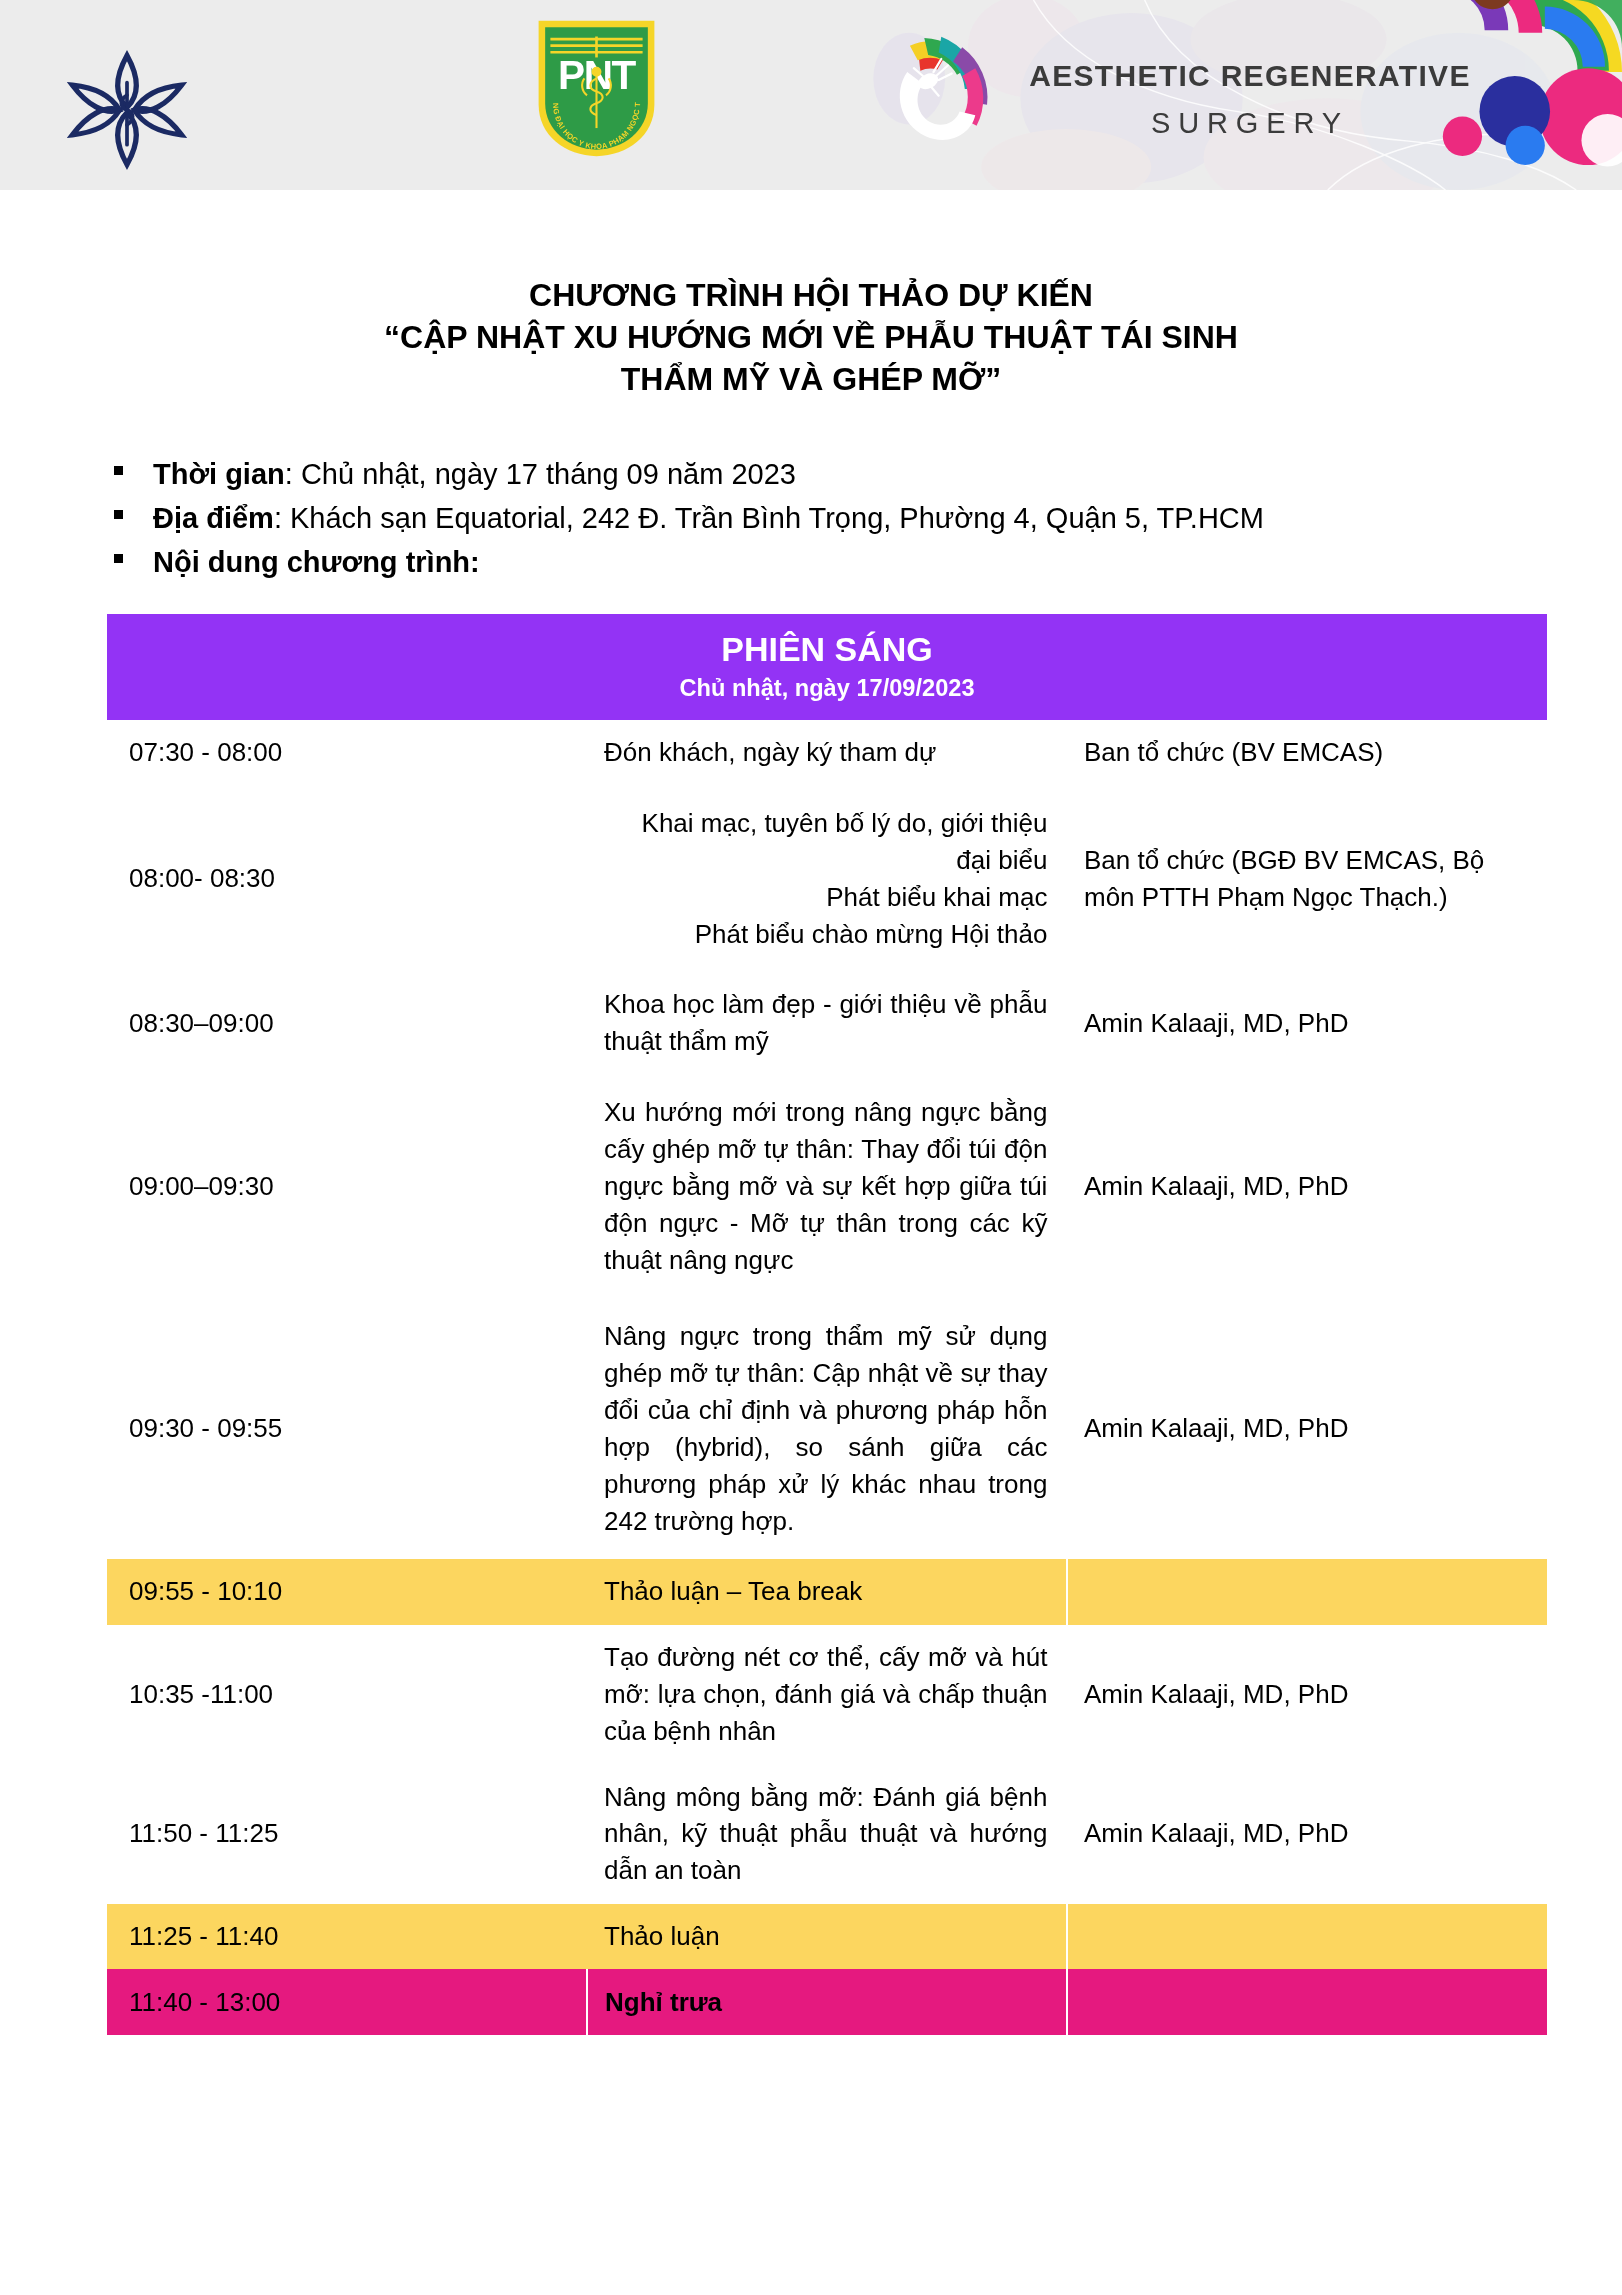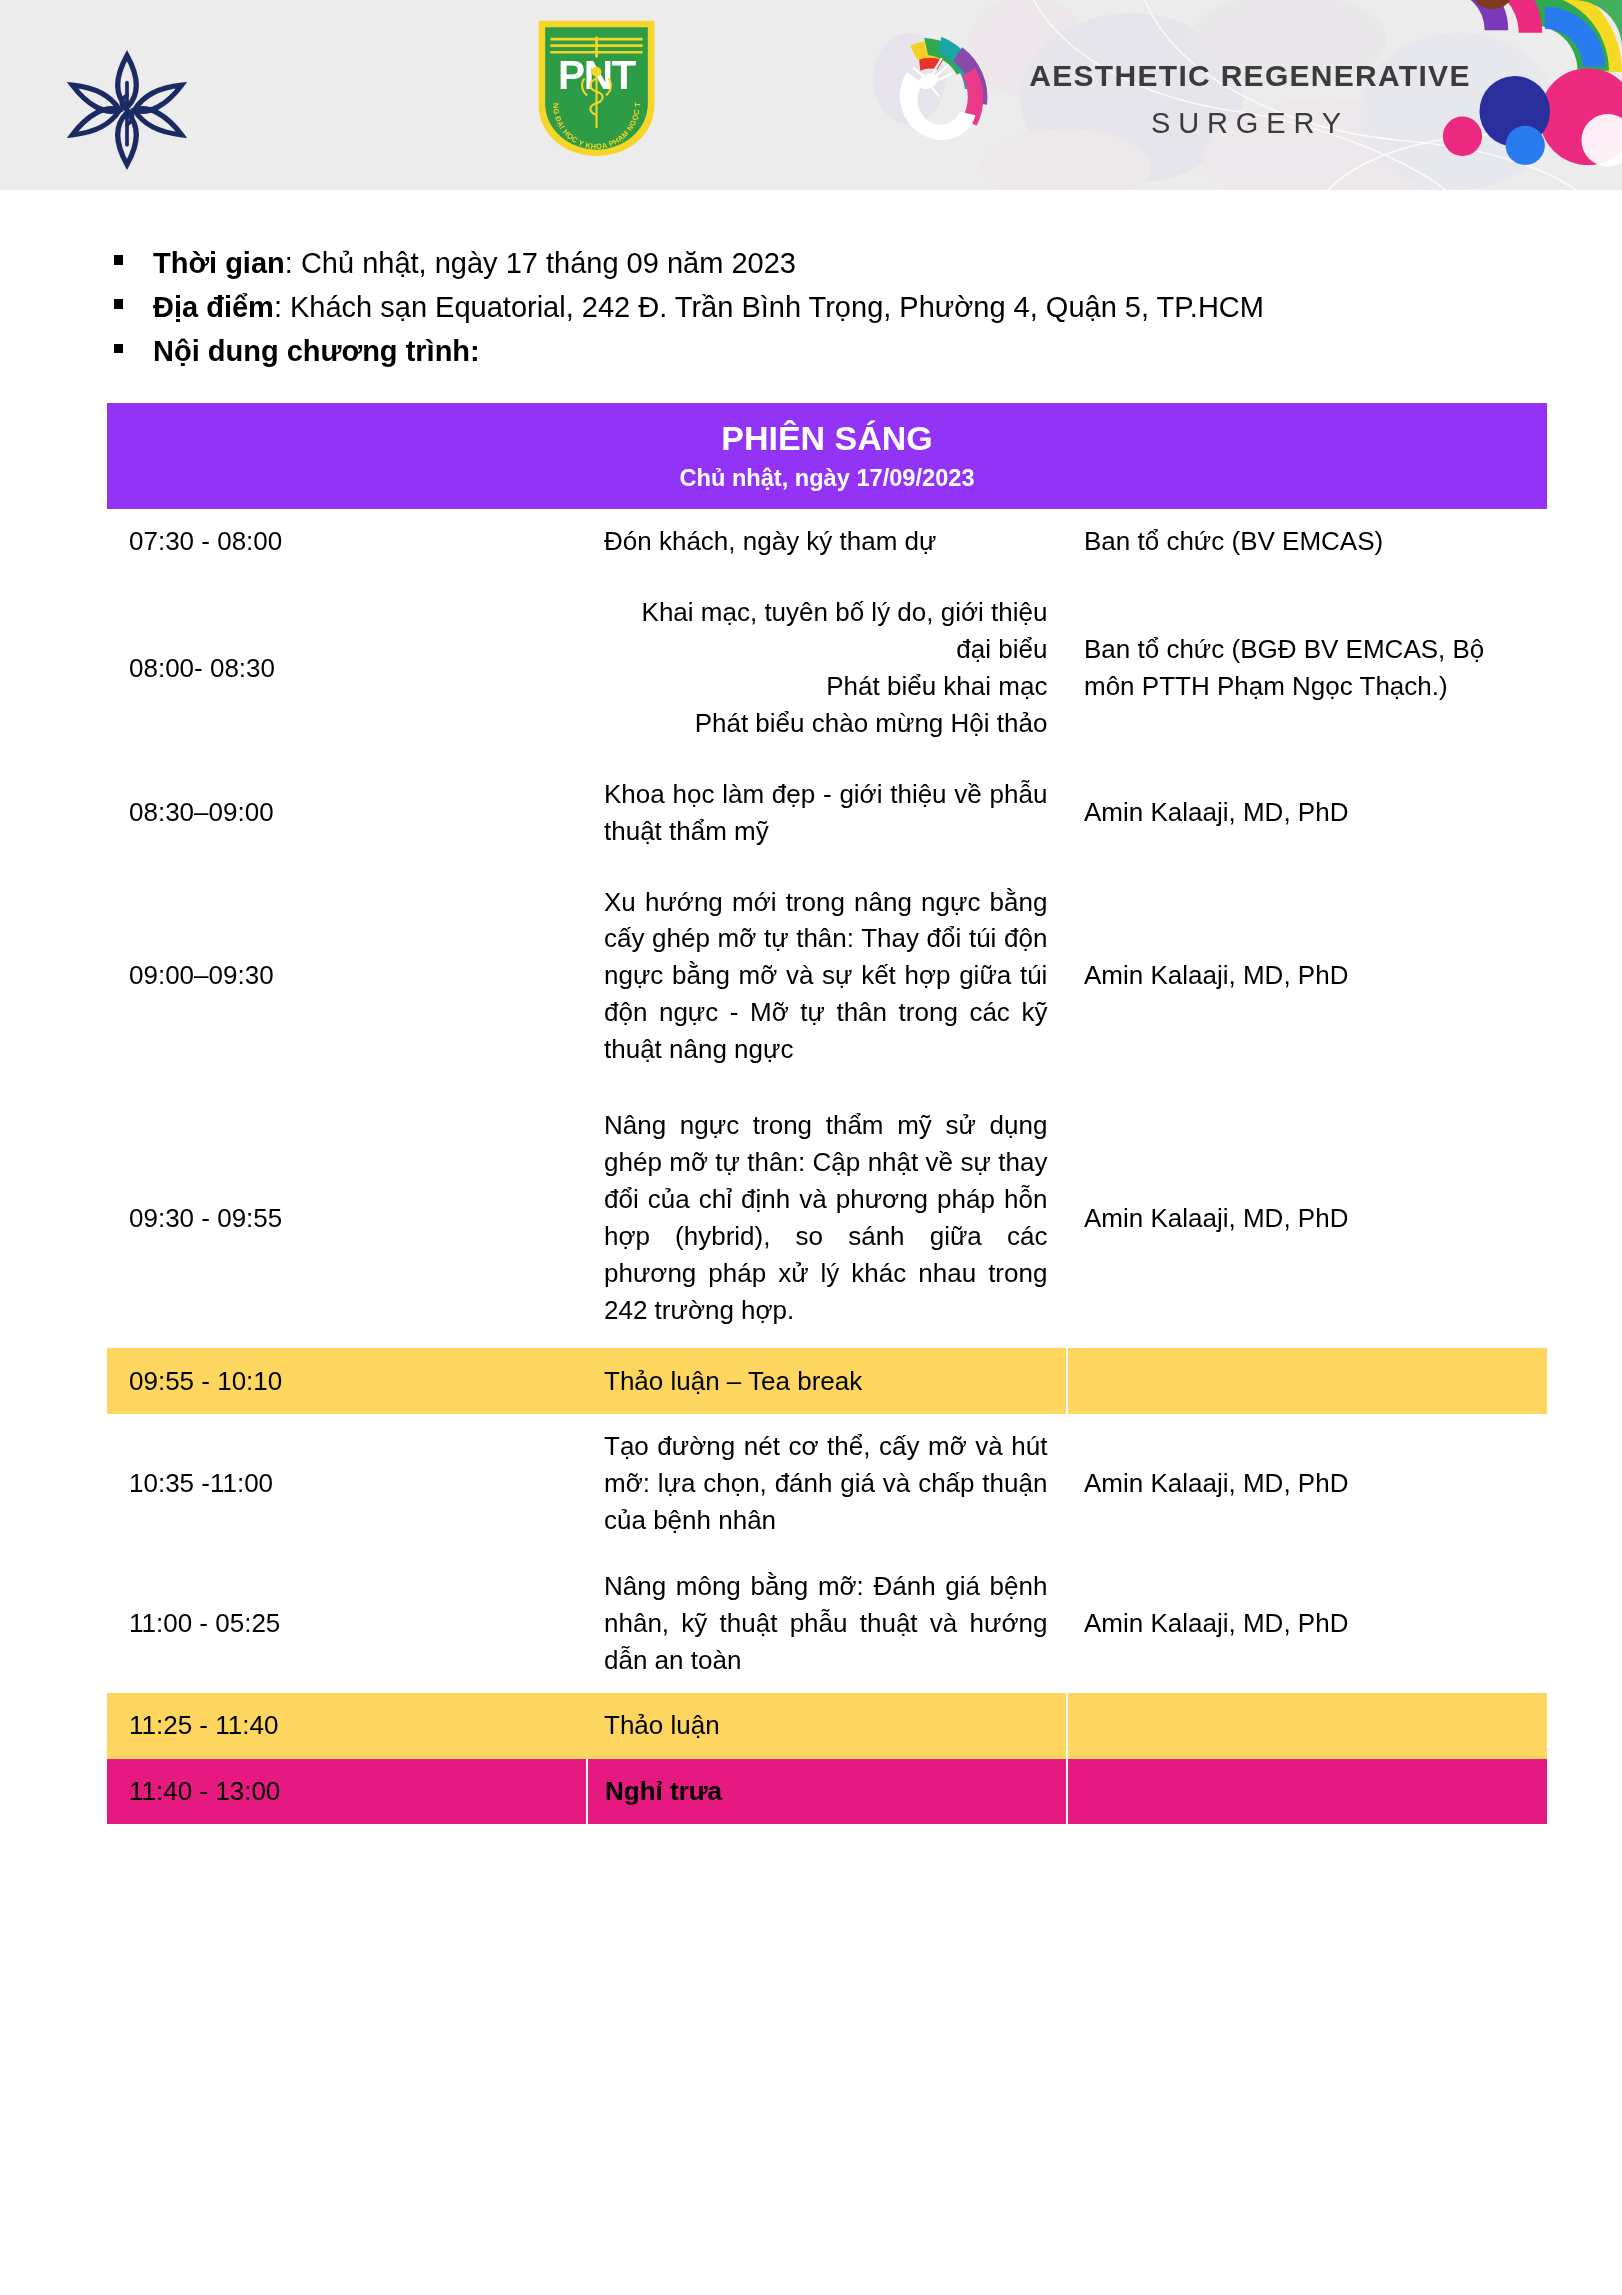--- a/index.html
+++ b/index.html
@@ -298,20 +298,25 @@
   </div>
 
   <div class="ars-text">
     <div class="ars-line1">AESTHETIC REGENERATIVE</div>
     <div class="ars-line2">SURGERY</div>
   </div>
 </div>
 
 <div class="content">
 
+  <div class="doc-title">
+    <div>CHƯƠNG TRÌNH HỘI THẢO DỰ KIẾN</div>
+    <div>“CẬP NHẬT XU HƯỚNG MỚI VỀ PHẪU THUẬT TÁI SINH</div>
+    <div>THẨM MỸ VÀ GHÉP MỠ”</div>
+  </div>
 
   <ul class="bullets">
     <li>
       <span class="sq"></span>
       <b>Thời gian</b><span>: </span><span>Chủ nhật, ngày 17 tháng 09 năm 2023</span>
     </li>
     <li>
       <span class="sq"></span>
       <b>Địa điểm</b><span>:  </span><span>Khách sạn Equatorial, 242 Đ. Trần Bình Trọng, Phường 4, Quận 5, TP.HCM</span>
     </li>
@@ -369,21 +374,21 @@
       </tr>
 
 
       <tr>
         <td class="c-time">10:35 -11:00</td>
         <td class="c-topic">Tạo đường nét cơ thể, cấy mỡ và hút mỡ: lựa chọn, đánh giá và chấp thuận của bệnh nhân</td>
         <td class="c-spk">Amin Kalaaji, MD, PhD</td>
       </tr>
 
       <tr>
-        <td class="c-time">11:00 - 05:25</td>
+        <td class="c-time">11:50 - 11:25</td>
         <td class="c-topic">Nâng mông bằng mỡ: Đánh giá bệnh nhân, kỹ thuật phẫu thuật và hướng dẫn an toàn</td>
         <td class="c-spk">Amin Kalaaji, MD, PhD</td>
       </tr>
 
       <tr class="break-yellow">
         <td class="c-time">11:25 - 11:40</td>
         <td class="c-topic">Thảo luận</td>
         <td class="c-spk"></td>
       </tr>
 

